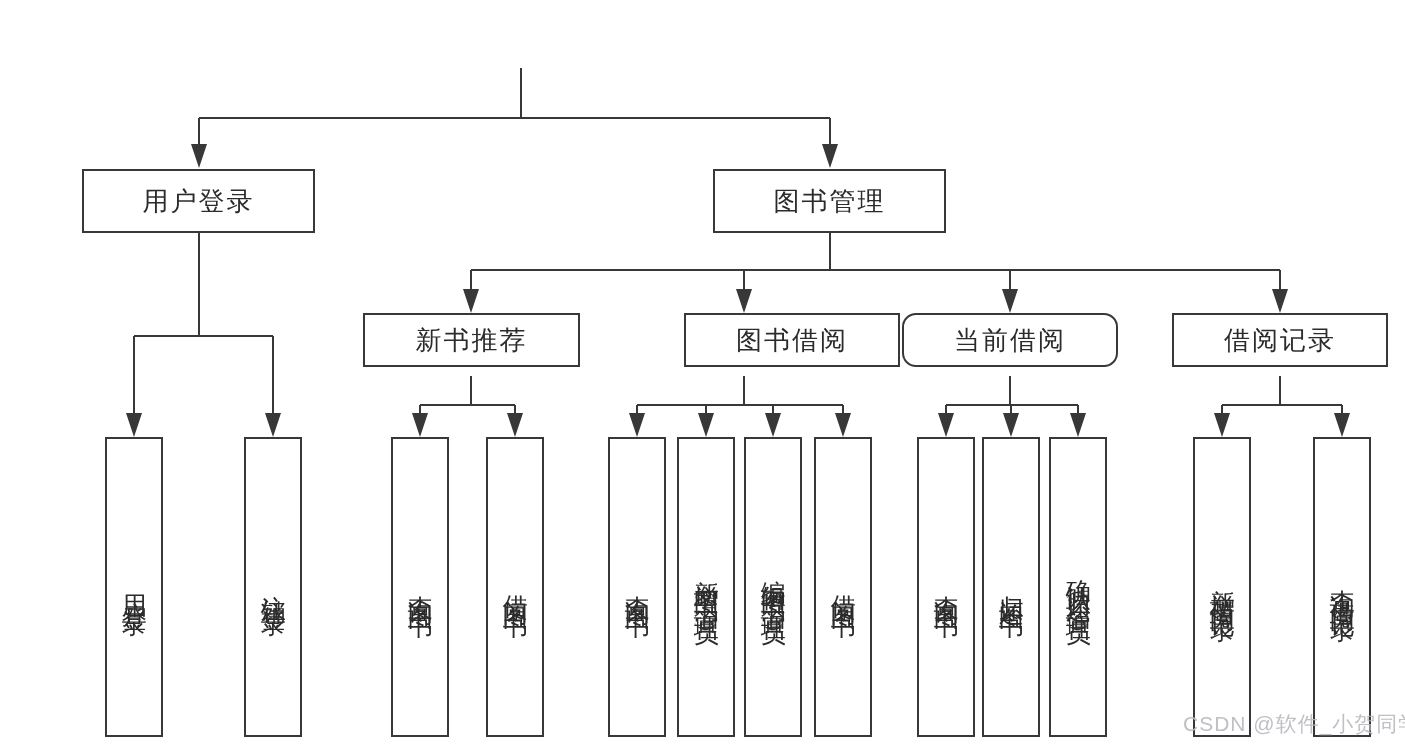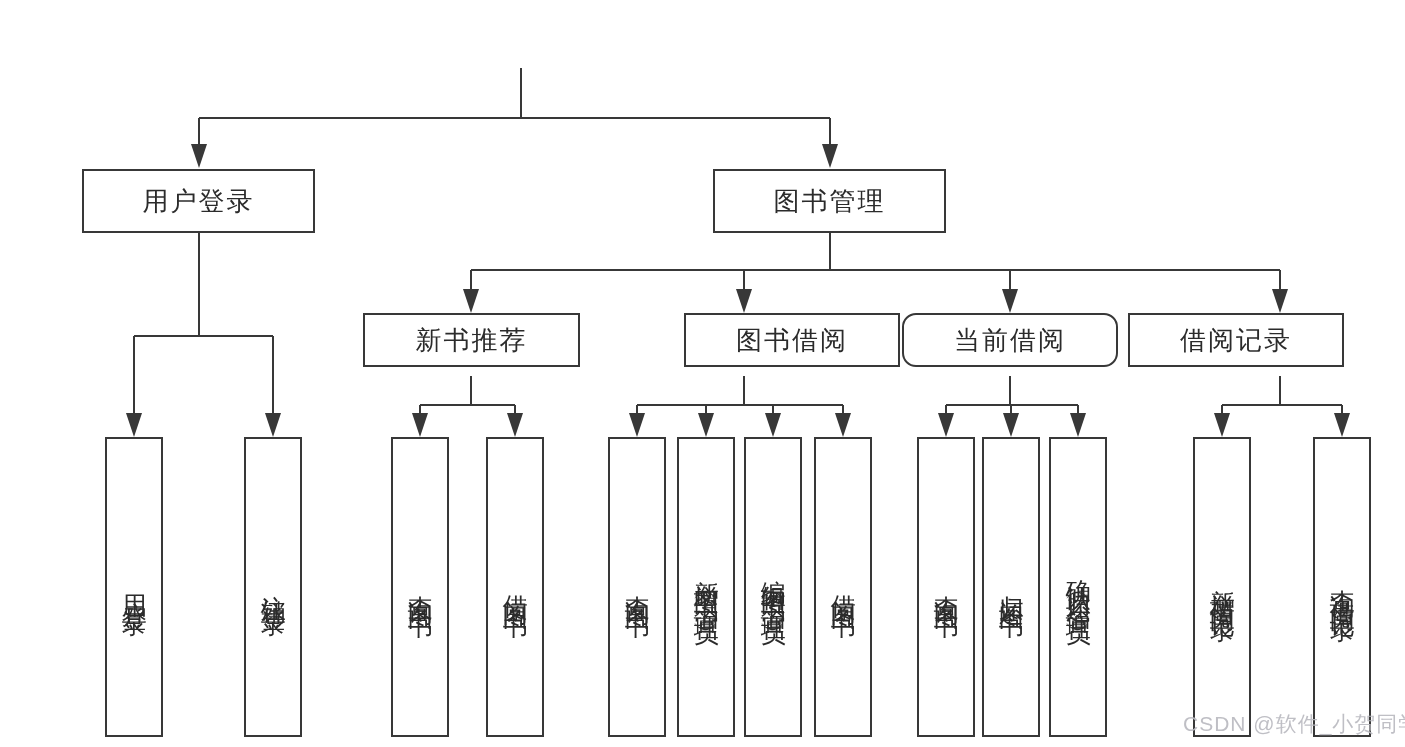--- a/index.html
+++ b/index.html
@@ -56,21 +56,21 @@
     </g>
   </svg>
 
 
   <div class="node lvl2" style="left:82px;">用户登录</div>
   <div class="node lvl2" style="left:713px;">图书管理</div>
 
   <div class="node lvl3" style="left:363px;width:217px;">新书推荐</div>
   <div class="node lvl3" style="left:636px;margin-left:48px;">图书借阅</div>
   <div class="node lvl3" style="left:902px;border-radius:14px;">当前借阅</div>
-  <div class="node lvl3" style="left:1128px;">借阅记录</div>
+  <div class="node lvl3" style="left:1172px;">借阅记录</div>
 
   <div class="node leaf" style="left:105px;">用户登录</div>
   <div class="node leaf" style="left:244px;">注销登录</div>
 
   <div class="node leaf" style="left:391px;">查询图书</div>
   <div class="node leaf" style="left:486px;">借阅图书</div>
 
   <div class="node leaf" style="left:608px;">查询图书</div>
   <div class="node leaf" style="left:677px;">新增图书（管理员）</div>
   <div class="node leaf" style="left:744px;">编辑图书（管理员）</div>

